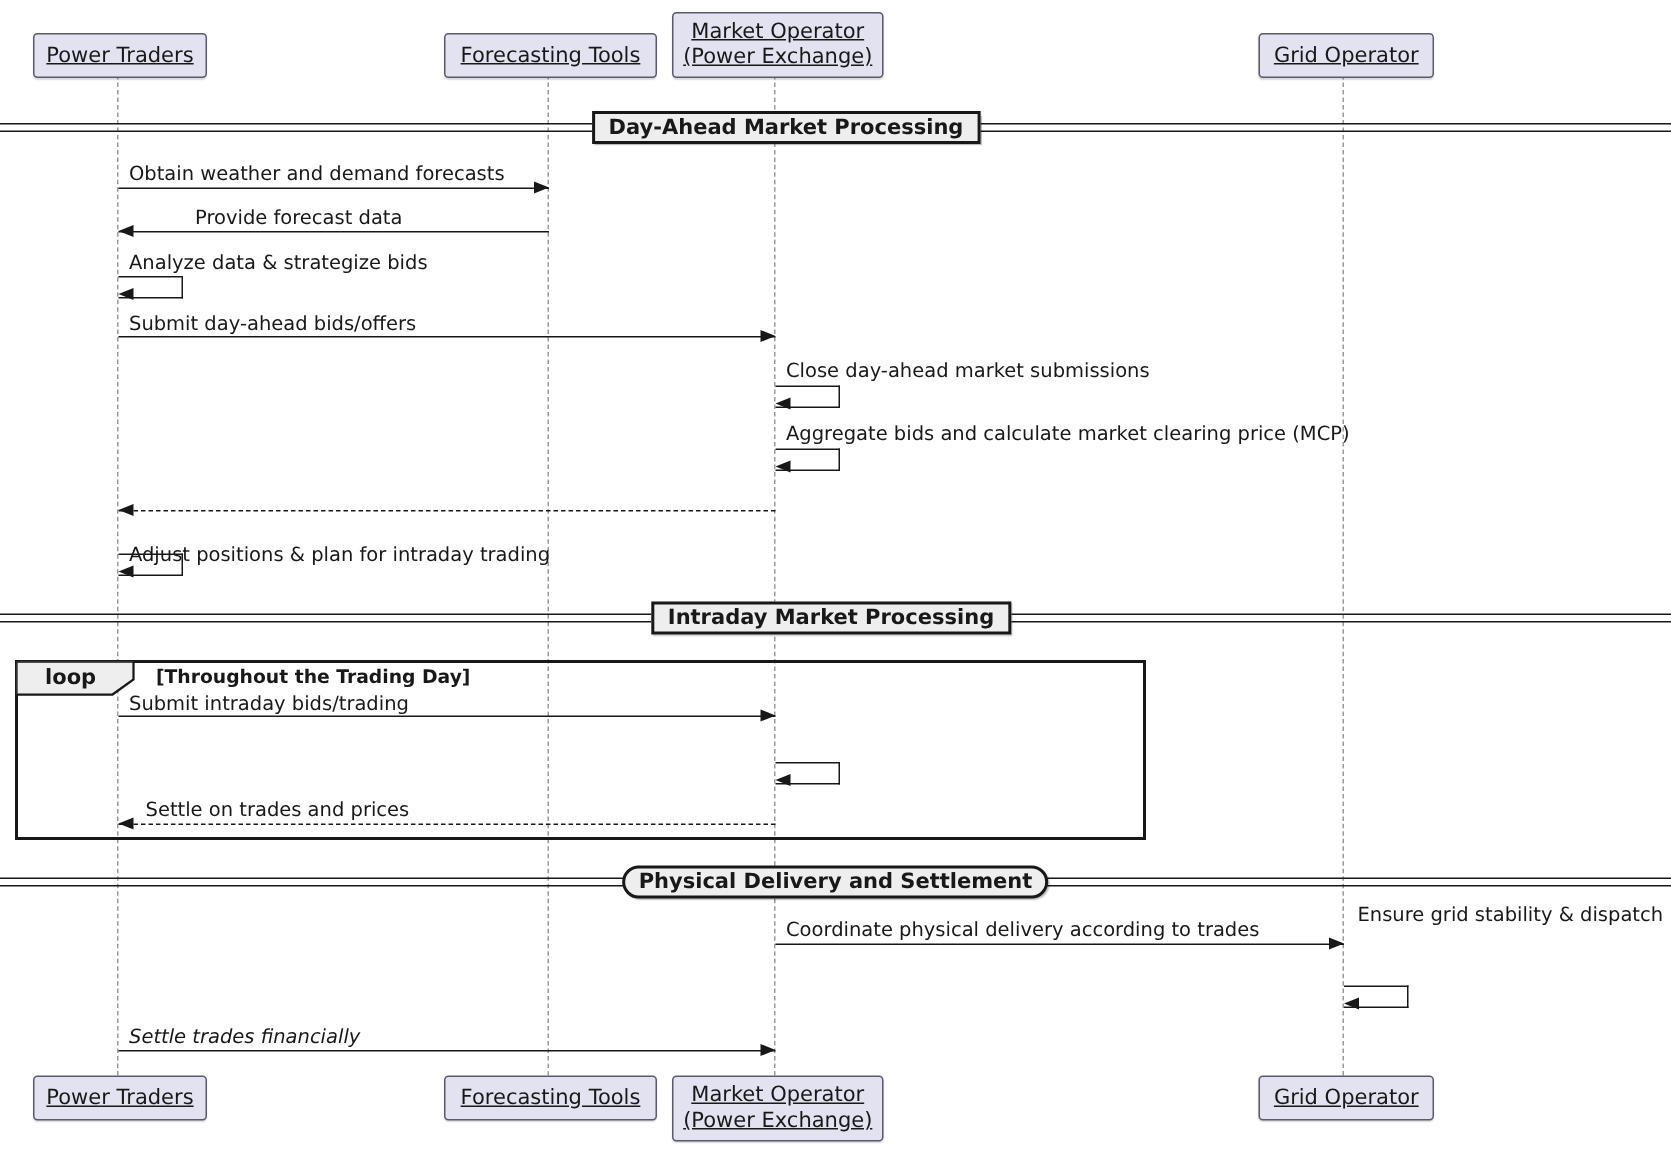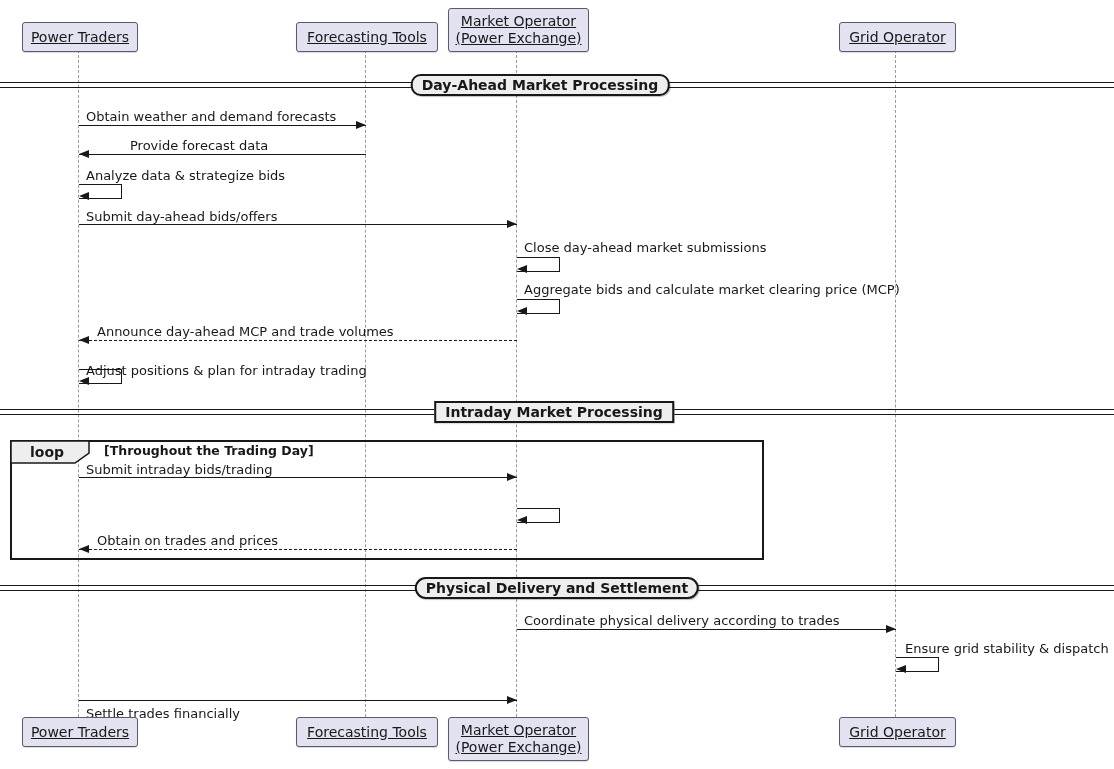--- a/index.html
+++ b/index.html
@@ -42,21 +42,21 @@
   <div class="lifeline" style="left:516px;top:50px;height:667px;"></div>
   <div class="lifeline" style="left:895px;top:50px;height:667px;"></div>
 
   <div class="participant" style="left:22px;top:22px;width:114px;height:28px;">Power Traders</div>
   <div class="participant" style="left:296px;top:22px;width:140px;height:28px;">Forecasting Tools</div>
   <div class="participant" style="left:448px;top:8px;width:139px;height:42px;">Market Operator
 (Power Exchange)</div>
   <div class="participant" style="left:839px;top:22px;width:115px;height:28px;">Grid Operator</div>
 
   <div class="divider-line" style="top:82px;"></div>
-  <div class="divider-label" style="left:540px;top:74px;border-radius:10px;">Day-Ahead Market Processing</div>
+  <div class="divider-label" style="left:524px;top:74px;">Day-Ahead Market Processing</div>
 
   <div class="msg-label" style="left:86px;top:109px;">Obtain weather and demand forecasts</div>
   <div class="mline" style="left:79px;top:125px;width:287px;"></div>
   <div class="head-r" style="left:356px;top:121px;"></div>
 
   <div class="msg-label" style="left:97px;top:138px;margin-left:33px;">Provide forecast data</div>
   <div class="mline" style="left:79px;top:154px;width:287px;"></div>
   <div class="head-l" style="left:79px;top:150px;"></div>
 
   <div class="msg-label" style="left:86px;top:168px;">Analyze data &amp; strategize bids</div>
@@ -68,21 +68,20 @@
   <div class="head-r" style="left:507px;top:220px;"></div>
 
   <div class="msg-label" style="left:524px;top:240px;">Close day-ahead market submissions</div>
   <div class="self-line" style="left:517px;top:257px;"></div>
   <div class="head-l" style="left:517px;top:265px;"></div>
 
   <div class="msg-label" style="left:524px;top:282px;">Aggregate bids and calculate market clearing price (MCP)</div>
   <div class="self-line" style="left:517px;top:299px;"></div>
   <div class="head-l" style="left:517px;top:307px;"></div>
 
-  <div class="msg-label" style="left:97px;top:324px;">Announce day-ahead MCP and trade volumes</div>
   <div class="mline dashed" style="left:79px;top:340px;width:438px;"></div>
   <div class="head-l" style="left:79px;top:336px;"></div>
 
   <div class="msg-label" style="left:86px;top:363px;text-align:center;">Adjust positions &amp; plan for intraday trading</div>
   <div class="self-line" style="left:79px;top:369px;"></div>
   <div class="head-l" style="left:79px;top:377px;"></div>
 
   <div class="divider-line" style="top:409px;"></div>
   <div class="divider-label" style="left:554px;top:401px;">Intraday Market Processing</div>
 
@@ -93,36 +92,36 @@
   <div class="loop-kw" style="left:30px;top:442px;">loop</div>
   <div class="loop-cond" style="left:104px;top:443px;">[Throughout the Trading Day]</div>
 
   <div class="msg-label" style="left:86px;top:462px;">Submit intraday bids/trading</div>
   <div class="mline" style="left:79px;top:477px;width:438px;"></div>
   <div class="head-r" style="left:507px;top:473px;"></div>
 
   <div class="self-line" style="left:517px;top:508px;"></div>
   <div class="head-l" style="left:517px;top:516px;"></div>
 
-  <div class="msg-label" style="left:97px;top:533px;">Obtain on trades and prices</div>
+  <div class="msg-label" style="left:97px;top:533px;">Settle on trades and prices</div>
   <div class="mline dashed" style="left:79px;top:549px;width:438px;"></div>
   <div class="head-l" style="left:79px;top:545px;"></div>
 
   <div class="divider-line" style="top:585px;"></div>
   <div class="divider-label" style="left:557px;top:577px;border-radius:11px;">Physical Delivery and Settlement</div>
 
   <div class="msg-label" style="left:524px;top:613px;">Coordinate physical delivery according to trades</div>
   <div class="mline" style="left:517px;top:629px;width:379px;"></div>
   <div class="head-r" style="left:886px;top:625px;"></div>
 
-  <div class="msg-label" style="left:905px;top:641px;">Ensure grid stability &amp; dispatch</div>
+  <div class="msg-label" style="left:905px;top:603px;">Ensure grid stability &amp; dispatch</div>
   <div class="self-line" style="left:896px;top:657px;"></div>
   <div class="head-l" style="left:896px;top:665px;"></div>
 
-  <div class="msg-label" style="left:86px;top:706px;">Settle trades financially</div>
+  <div class="msg-label" style="left:86px;top:684px;font-style:italic;">Settle trades financially</div>
   <div class="mline" style="left:79px;top:700px;width:438px;"></div>
   <div class="head-r" style="left:507px;top:696px;"></div>
 
   <div class="participant" style="left:22px;top:717px;width:114px;height:28px;">Power Traders</div>
   <div class="participant" style="left:296px;top:717px;width:140px;height:28px;">Forecasting Tools</div>
   <div class="participant" style="left:448px;top:717px;width:139px;height:42px;">Market Operator
 (Power Exchange)</div>
   <div class="participant" style="left:839px;top:717px;width:115px;height:28px;">Grid Operator</div>
 
 </div>

